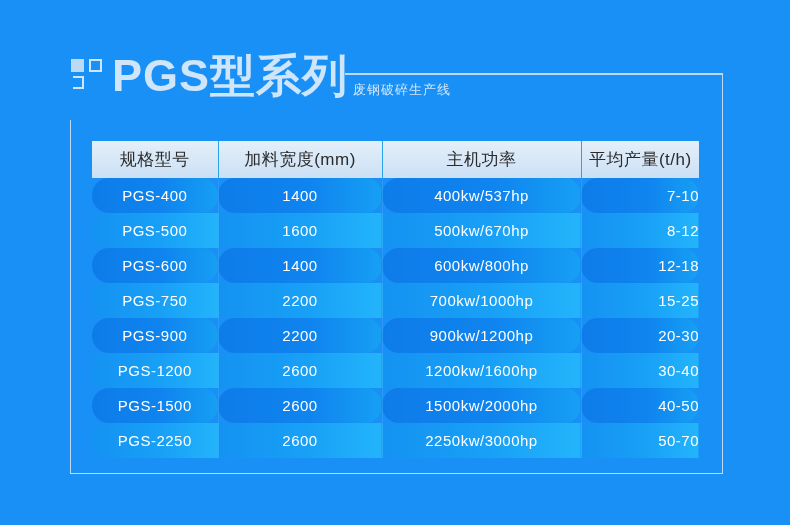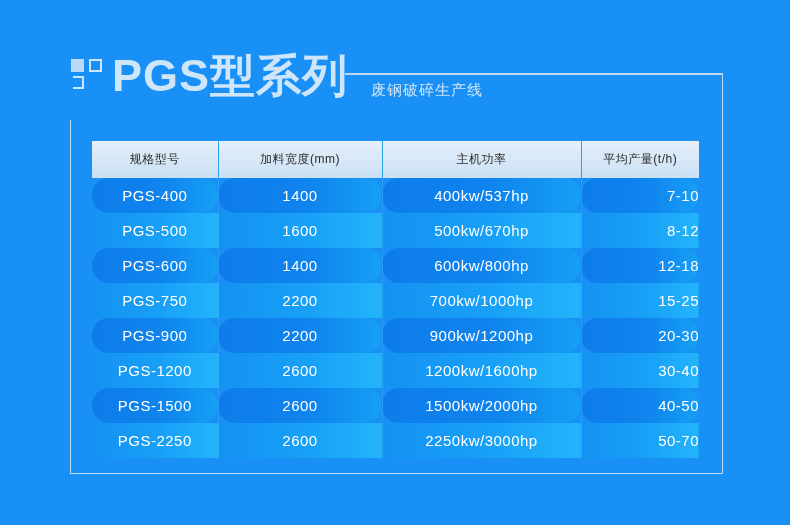--- a/index.html
+++ b/index.html
@@ -42,22 +42,22 @@
     font-size:45px;
     line-height:52px;
     letter-spacing:1px;
     color:#cfe5fa;
     white-space:nowrap;
     font-weight:bold;
   }
 
   #page-subtitle {
     position:absolute;
-    left:371px; top:80px;
-    font-size:15px;
+    left:353px; top:80px;
+    font-size:13px;
     line-height:20px;
     letter-spacing:1px;
     color:#d3e6fa;
     white-space:nowrap;
   }
 
   
   #outline-frame {
     position:absolute;
     left:70px; top:73px;
@@ -90,21 +90,21 @@
 
   #spec-table col.c0 { width:126px; }
   #spec-table col.c1 { width:164px; }
   #spec-table col.c2 { width:199px; }
   #spec-table col.c3 { width:118px; }
 
   #spec-table thead th {
     height:37px;
     background:linear-gradient(180deg,#e4eff9 0%,#cbe0f5 100%);
     color:#2b2b2b;
-    font-size:12px;
+    font-size:17px;
     font-weight:normal;
     letter-spacing:.5px;
     text-align:center;
     border-right:1px solid #2aa3ef;
   }
   #spec-table thead th:last-child { border-right:none; }
 
   #spec-table tbody td {
     height:35px;
     font-size:15px;

